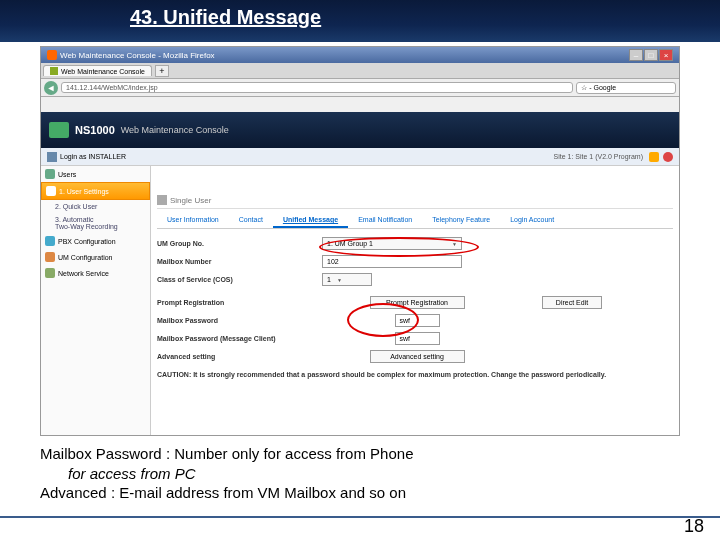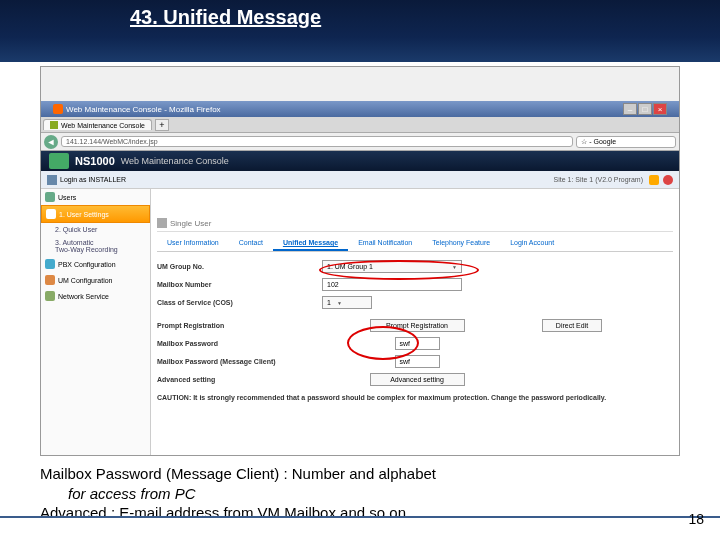--- a/index.html
+++ b/index.html
@@ -1,33 +1,33 @@
 <!DOCTYPE html>
 <html><head>
 <meta charset="utf-8">
 <style>
   * { box-sizing: border-box; margin: 0; padding: 0; }
   body { font-family: Arial, sans-serif; background: #fff; width: 720px; height: 540px; position: relative; }
-  .slide-header { background: linear-gradient(to bottom, #0a1a3a 0%, #0e2550 60%, #1a3a6a 100%); height: 62px; padding: 6px 0 0 130px; color: #fff; font-size: 20px; font-weight: bold; text-decoration: underline; }
+  .slide-header { background: linear-gradient(to bottom, #0a1a3a 0%, #0e2550 60%, #1a3a6a 100%); height: 42px; padding: 6px 0 0 130px; color: #fff; font-size: 20px; font-weight: bold; text-decoration: underline; }
   .screenshot { margin: 4px 40px 8px 40px; border: 1px solid #999; background: #f0f0f0; height: 390px; font-size: 8px; overflow: hidden; }
-  .ff-titlebar { background: linear-gradient(to bottom, #7a98c8, #4a6aa0); height: 16px; display: flex; align-items: center; padding: 0 12px; color: #fff; margin-top: 34px; }
+  .ff-titlebar { background: linear-gradient(to bottom, #7a98c8, #4a6aa0); height: 16px; display: flex; align-items: center; padding: 0 6px; color: #fff; }
   .ff-titlebar .ff-icon { width: 10px; height: 10px; background: #f60; border-radius: 2px; margin-right: 3px; }
   .ff-titlebar .ff-title { flex: 1; font-size: 8px; }
   .ff-winbtns { display: flex; gap: 1px; }
   .ff-winbtns span { width: 14px; height: 12px; background: #ccc; border: 1px solid #888; display: flex; align-items: center; justify-content: center; font-size: 8px; }
   .ff-winbtns .close { background: #d44; color: #fff; }
   .ff-tabs { background: #d8d8d8; height: 16px; display: flex; align-items: center; padding: 0 2px; border-bottom: 1px solid #aaa; }
   .ff-tab { background: #f8f8f8; border: 1px solid #aaa; border-bottom: none; border-radius: 3px 3px 0 0; padding: 1px 6px; font-size: 7px; display: flex; align-items: center; }
   .ff-tab .favicon { width: 8px; height: 8px; background: #8a2; margin-right: 3px; }
   .ff-tab-add { width: 14px; height: 12px; border: 1px solid #aaa; margin-left: 3px; display: flex; align-items: center; justify-content: center; font-size: 9px; background: #eee; }
   .ff-addr { background: #eee; height: 18px; display: flex; align-items: center; padding: 0 3px; border-bottom: 1px solid #aaa; gap: 3px; }
   .nav-btn { width: 14px; height: 14px; border-radius: 50%; background: #6a8; display: flex; align-items: center; justify-content: center; color: #fff; font-size: 9px; }
   .addr-input { flex: 1; background: #fff; border: 1px solid #aaa; border-radius: 3px; padding: 1px 4px; font-size: 7px; color: #555; }
   .search-input { width: 100px; background: #fff; border: 1px solid #aaa; border-radius: 3px; padding: 1px 4px; font-size: 7px; }
-  .wmc-header { background: linear-gradient(to bottom, #1a3050, #0a1830); height: 20px; display: flex; align-items: center; padding: 0 8px; color: #fff; }
+  .wmc-header { background: linear-gradient(to bottom, #1a3050, #0a1830); height: 36px; display: flex; align-items: center; padding: 0 8px; color: #fff; margin-top: 15px; }
   .wmc-logo { width: 20px; height: 16px; background: #4a6; border-radius: 2px; margin-right: 6px; }
   .wmc-title { font-size: 11px; font-weight: bold; margin-right: 6px; }
   .wmc-sub { font-size: 9px; color: #ccc; }
   .wmc-login { background: #e8eef6; height: 18px; display: flex; align-items: center; padding: 0 6px; border-bottom: 1px solid #ccc; font-size: 7px; }
   .wmc-login .ico { width: 10px; height: 10px; background: #68a; margin-right: 3px; }
   .wmc-login .sp { flex: 1; }
   .wmc-login .site { color: #555; }
   .wmc-login .bell { width: 10px; height: 10px; background: #fa0; margin-left: 6px; border-radius: 2px; }
   .wmc-login .alert { width: 10px; height: 10px; background: #d44; margin-left: 4px; border-radius: 5px; }
   .wmc-main { display: flex; height: 294px; background: #fff; }
@@ -52,21 +52,21 @@
   .sel.wide { width: 140px; justify-content: space-between; }
   .inp.wide { width: 140px; background: #fff; }
   .inp.short { width: 45px; background: #fff; }
   .btn { width: 95px; justify-content: center; cursor: pointer; }
   .circle1 { position: absolute; border: 2px solid #d00; border-radius: 50%; width: 160px; height: 20px; }
   .circle2 { position: absolute; border: 2px solid #d00; border-radius: 50%; width: 72px; height: 34px; }
   .caution { font-size: 7px; color: #333; margin-top: 8px; font-weight: bold; }
   .footer-notes { font-size: 15px; padding: 0 40px; line-height: 1.3; }
   .footer-notes .indent { padding-left: 28px; font-style: italic; }
   .page-rule { position: absolute; bottom: 22px; left: 0; right: 0; height: 2px; background: #3a5c8c; }
-  .page-num { position: absolute; bottom: 13px; right: 16px; font-size: 14px; }
+  .page-num { position: absolute; bottom: 3px; right: 16px; font-size: 18px; }
 </style>
 </head>
 <body>
 
 <div class="slide-header">43. Unified Message</div>
 
 <div class="screenshot">
   <div class="ff-titlebar">
     <span class="ff-icon"></span>
     <span class="ff-title">Web Maintenance Console - Mozilla Firefox</span>
@@ -196,19 +196,19 @@
         </div>
         <div class="caution">CAUTION: It is strongly recommended that a password should be complex for maximum protection. Change the password periodically.</div>
       </div>
       <div class="circle1" style="top:46px; left:168px"></div>
       <div class="circle2" style="top:112px; left:196px"></div>
     </div>
   </div>
 </div>
 
 <div class="footer-notes">
-  <div>Mailbox Password (Message Client) : Number and alphabet</div>
+  <div>Mailbox Password : Number only for access from Phone</div>
   <div class="indent">for access from PC</div>
   <div>Advanced : E-mail address from VM Mailbox and so on</div>
 </div>
 
 <div class="page-rule"></div>
 <div class="page-num">18</div>
 
 </body></html>

